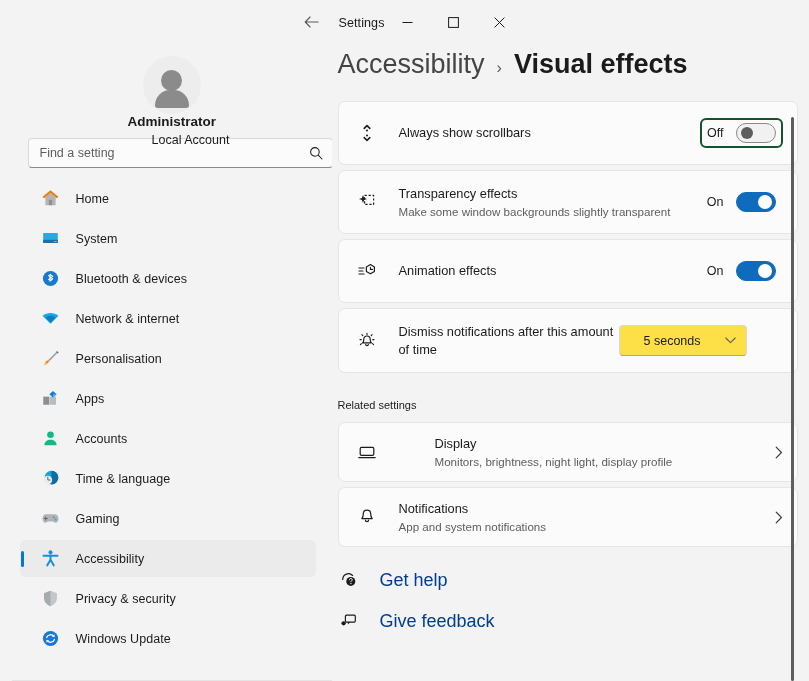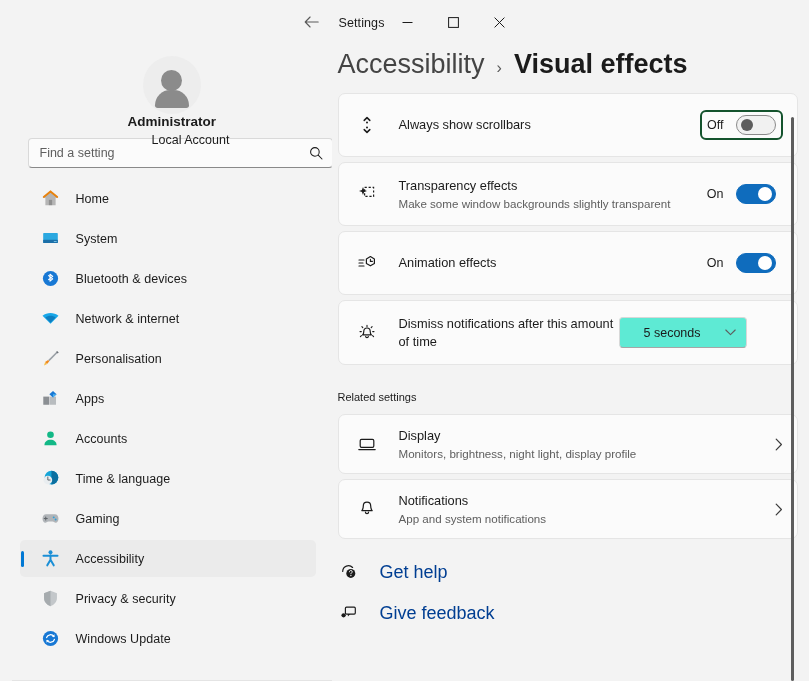--- a/index.html
+++ b/index.html
@@ -172,21 +172,21 @@
   }
   .bc-parent {
     font-size: 27px;
     color: #444;
     font-weight: normal;
     cursor: pointer;
   }
   .bc-sep { font-size: 16px; color: #5a5a5a; margin: 0 12px; }
   .bc-current { font-size: 27px; color: #1b1b1b; font-weight: bold; }
 
-  .cards { margin-top: 13px; }
+  .cards { margin-top: 21px; }
 
   .card {
     position: relative;
     background: #fbfbfb;
     border: 1px solid #e5e5e5;
     border-radius: 7px;
     margin-bottom: 5px;
     min-height: 64px;
     display: flex;
     align-items: center;
@@ -230,21 +230,21 @@
     top: 50%;
     transform: translateY(-50%);
     border-radius: 50%;
   }
   .switch.off .knob { width: 12px; height: 12px; background: #5d5d5d; left: 4px; }
   .switch.on  .knob { width: 14px; height: 14px; background: #ffffff; right: 3px; }
 
   
   .dropdown {
     width: 128px; height: 31px;
-    background: #5eead4;
+    background: #fde047;
     border: 1px solid #d8d8d8;
     border-bottom-color: #a6a6a6;
     border-radius: 4px;
     display: flex;
     align-items: center;
     justify-content: space-between;
     padding: 0 10px 0 24px;
     cursor: pointer;
     font-size: 12.5px;
     color: #1b1b1b;
@@ -582,21 +582,21 @@
               </svg>
             </div>
           </div>
         </div>
       </div>
 
       <div class="section-title">Related settings</div>
 
       <div>
 
-        <div class="card clickable" style="min-height:60px;">
+        <div class="card clickable" style="min-height:60px;gap:36px;">
           <span class="card-icon">
             <svg width="20" height="20" viewBox="0 0 20 20">
               <rect x="3.2" y="5.4" width="13.6" height="8.0" rx="1.3" fill="none" stroke="#1b1b1b" stroke-width="1.2"></rect>
               <path d="M1.8 15.6h16.4" stroke="#1b1b1b" stroke-width="1.2" stroke-linecap="round"></path>
             </svg>
           </span>
           <div class="card-text">
             <div class="card-title">Display</div>
             <div class="card-sub">Monitors, brightness, night light, display profile</div>
           </div>

